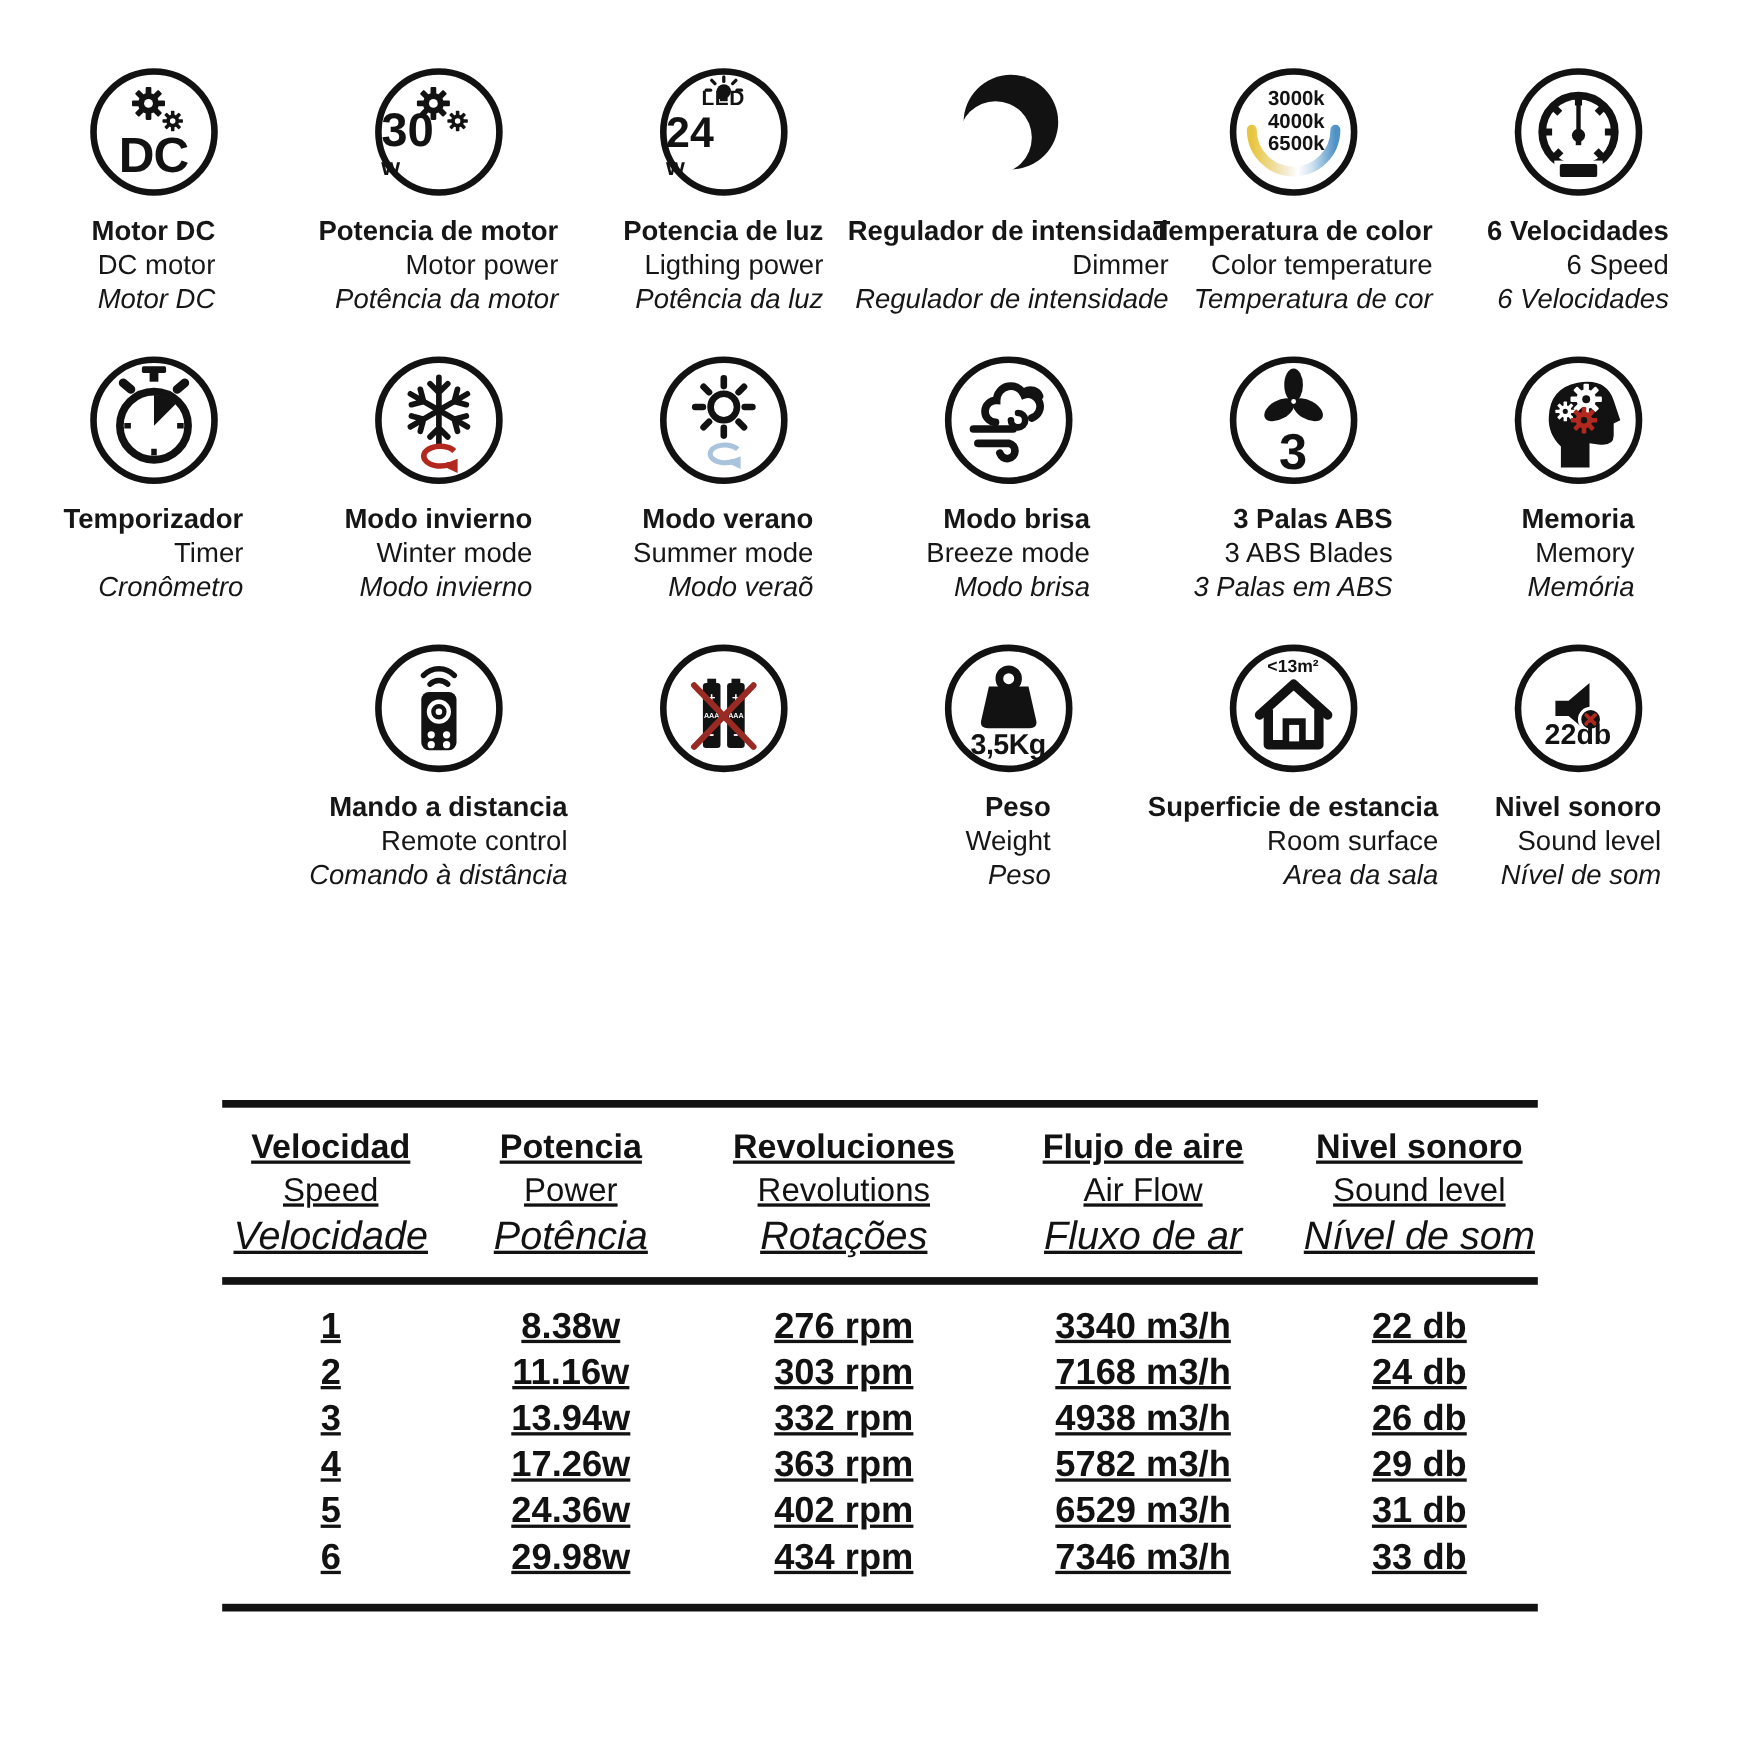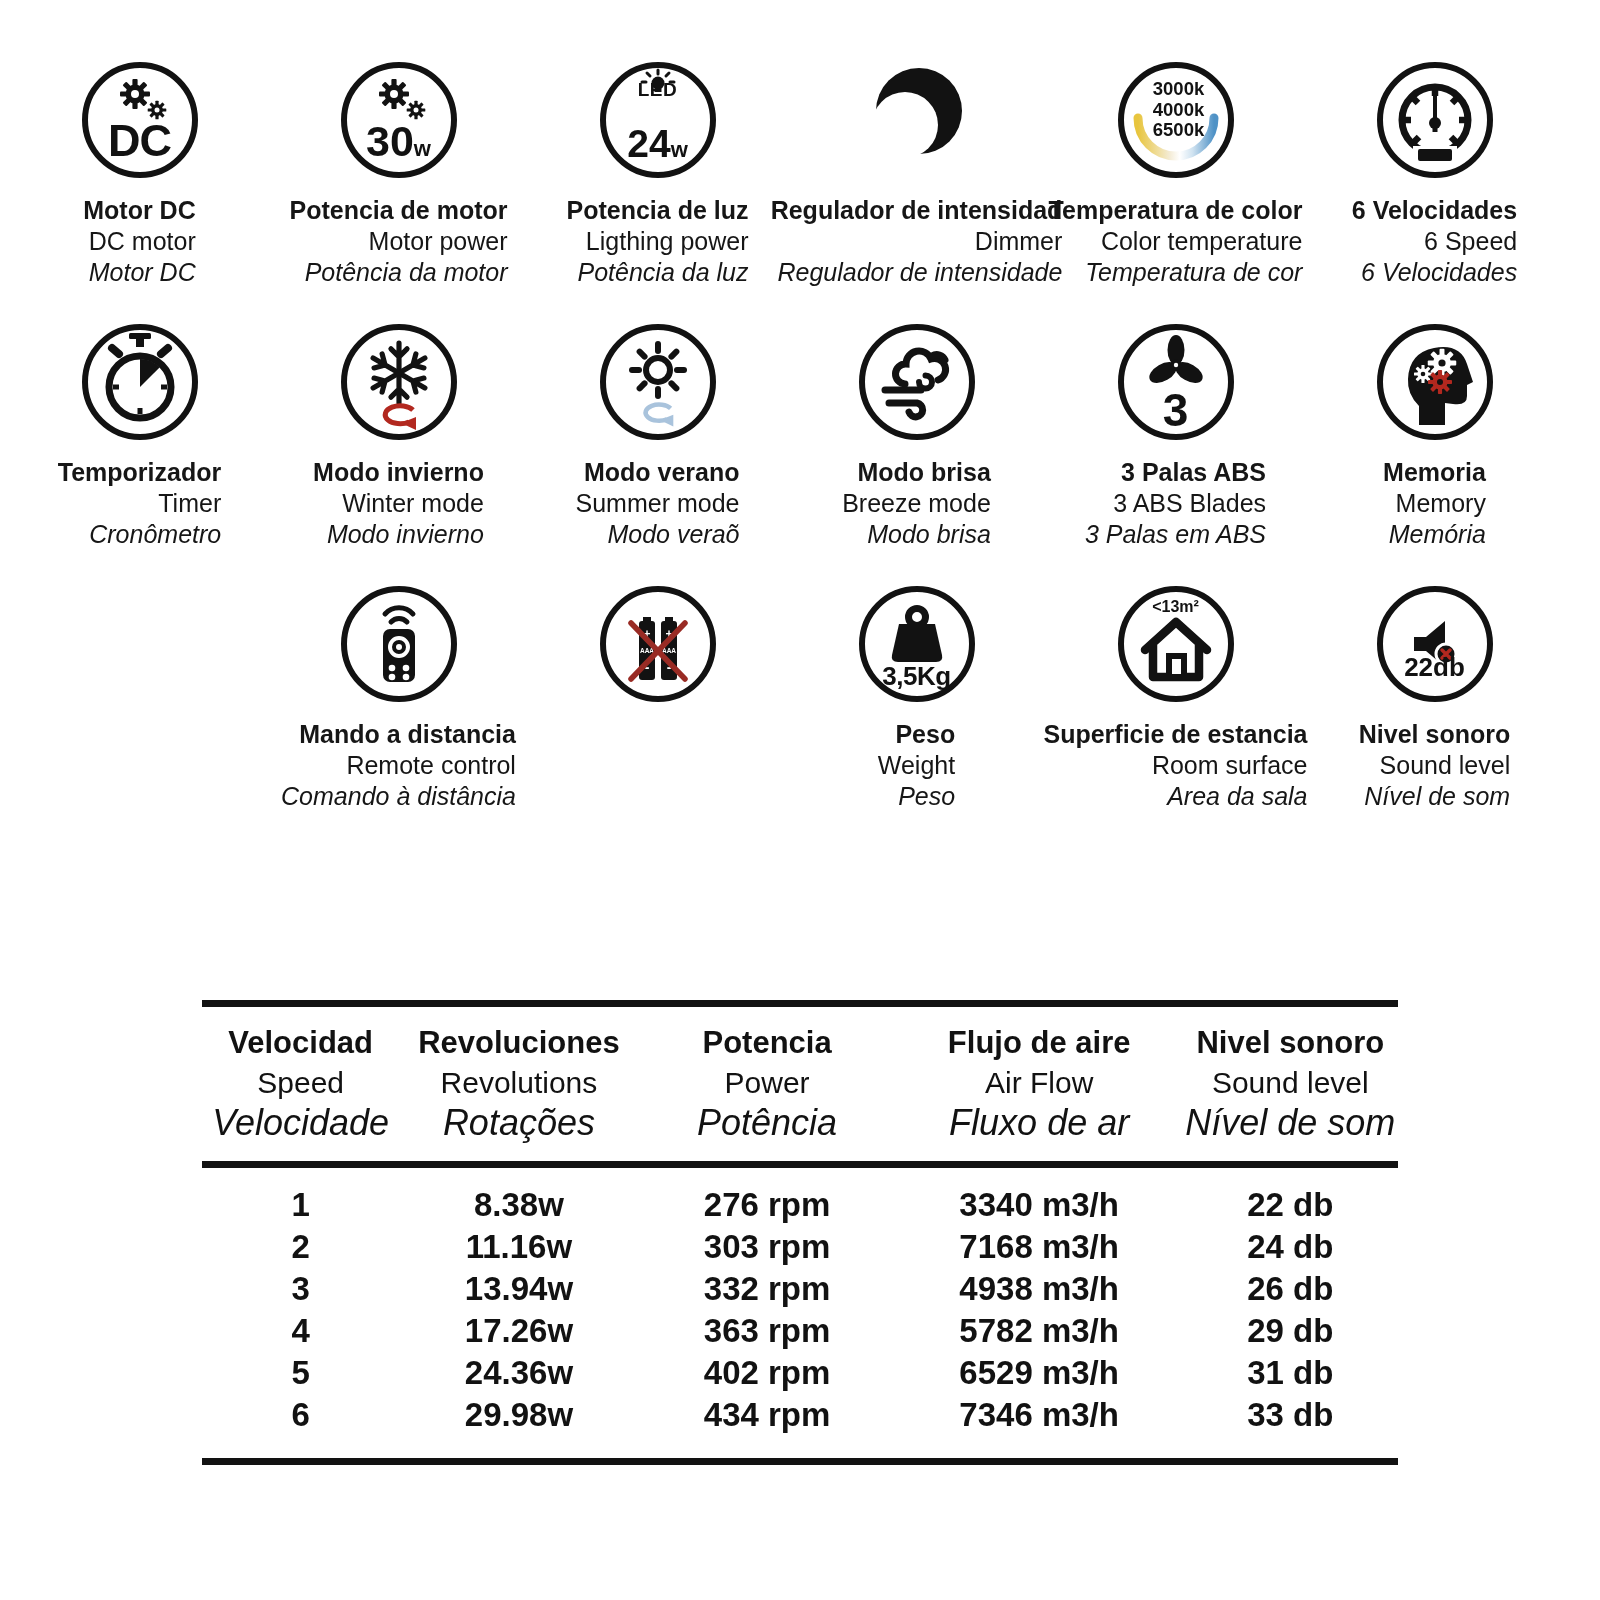--- a/index.html
+++ b/index.html
@@ -15,36 +15,36 @@
   }
   .card{display:flex;flex-direction:column;align-items:center;}
   .card.col2{grid-column:2;}
   .circle{
     width:104px;height:104px;border:6px solid #121212;border-radius:50%;
     position:relative;background:#fff;flex:0 0 auto;
   }
   .ic{position:absolute;left:0;top:0;width:104px;height:104px;}
   .ovl{position:absolute;left:0;right:0;text-align:center;color:#121212;font-weight:700;line-height:1;}
   .t-dc{bottom:9px;font-size:45px;letter-spacing:-1px;}
-  .pwr{position:absolute;bottom:9px;left:0;right:0;display:flex;justify-content:center;align-items:baseline;color:#121212;font-weight:700;}
+  .pwr{position:absolute;bottom:9px;left:0;right:0;display:flex;justify-content:center;align-items:baseline;color:#121212;font-weight:700;flex-direction:column;}
   .pwr-main{font-size:43px;line-height:1;}
   .pwr-main.sm{font-size:39px;}
   .pwr-sub{font-size:22px;line-height:1;}
   .t-led{top:12px;font-size:19px;letter-spacing:.5px;}
   .ct{top:11px;font-size:18.5px;line-height:20.5px;padding-left:6px;}
   .t-three{bottom:1px;font-size:46px;}
   .t-kg{bottom:7px;font-size:26px;letter-spacing:-.5px;}
   .t-room{top:7px;font-size:16px;}
   .t-db{bottom:16px;font-size:26px;}
   .labels{margin-top:17px;text-align:right;font-size:25px;line-height:31px;color:#161616;white-space:nowrap;}
   .lab-es{font-weight:700;}
   .lab-pt{font-style:italic;}
   svg text{font-family:"Liberation Sans","DejaVu Sans",sans-serif;}
   
-  .spec{width:1196px;margin:188px auto 12px;--cols:16.5% 20% 21.5% 24% 18%;}
+  .spec{width:1196px;margin:188px auto 12px;text-decoration:underline;--cols:16.5% 20% 21.5% 24% 18%;}
   .t-head{
     display:grid;grid-template-columns:var(--cols);
     border-top:7px solid #121212;border-bottom:7px solid #121212;
     padding:16px 0 18px;text-align:center;
   }
   .th-es{font-size:31px;font-weight:700;line-height:40px;}
   .th-en{font-size:30px;line-height:40px;}
   .th-pt{font-size:36px;font-style:italic;line-height:40px;}
   .t-body{padding:16px 0 22px;border-bottom:7px solid #121212;}
   .tr{display:grid;grid-template-columns:var(--cols);text-align:center;}
@@ -425,28 +425,28 @@
 </section>
 
 <section class="spec">
   <div class="t-head">
     <div class="th">
       <div class="th-es">Velocidad</div>
       <div class="th-en">Speed</div>
       <div class="th-pt">Velocidade</div>
     </div>
     <div class="th">
+      <div class="th-es">Potencia</div>
+      <div class="th-en">Power</div>
+      <div class="th-pt">Potência</div>
+    </div>
+    <div class="th">
       <div class="th-es">Revoluciones</div>
       <div class="th-en">Revolutions</div>
       <div class="th-pt">Rotações</div>
-    </div>
-    <div class="th">
-      <div class="th-es">Potencia</div>
-      <div class="th-en">Power</div>
-      <div class="th-pt">Potência</div>
     </div>
     <div class="th">
       <div class="th-es">Flujo de aire</div>
       <div class="th-en">Air Flow</div>
       <div class="th-pt">Fluxo de ar</div>
     </div>
     <div class="th">
       <div class="th-es">Nivel sonoro</div>
       <div class="th-en">Sound level</div>
       <div class="th-pt">Nível de som</div>

